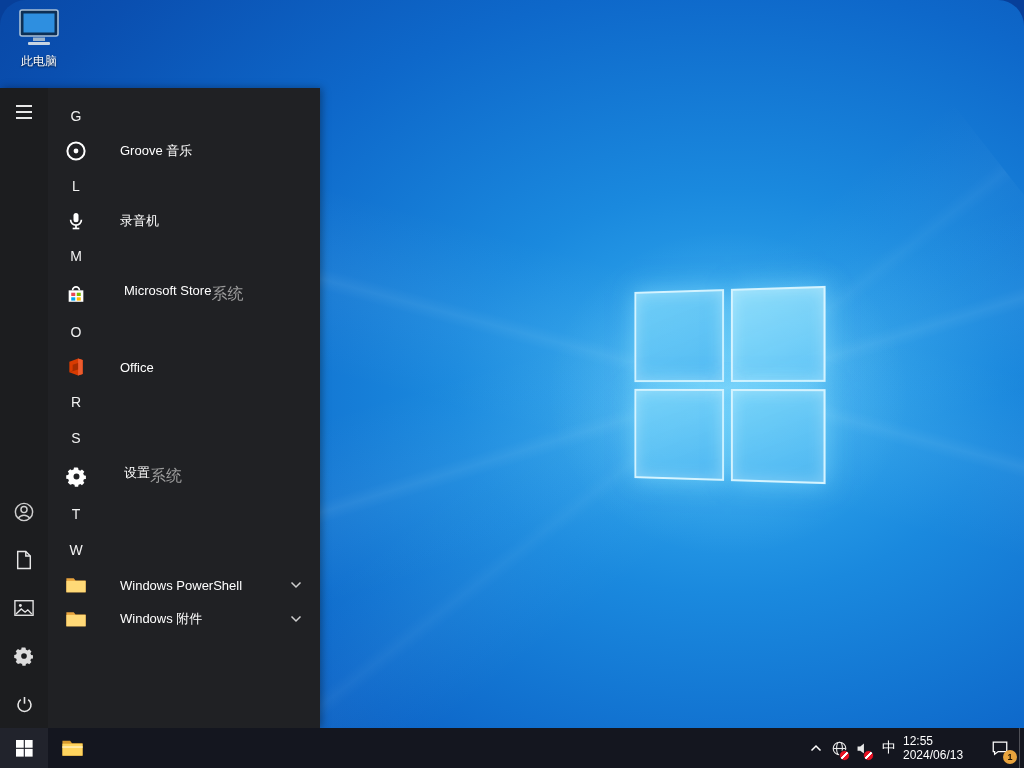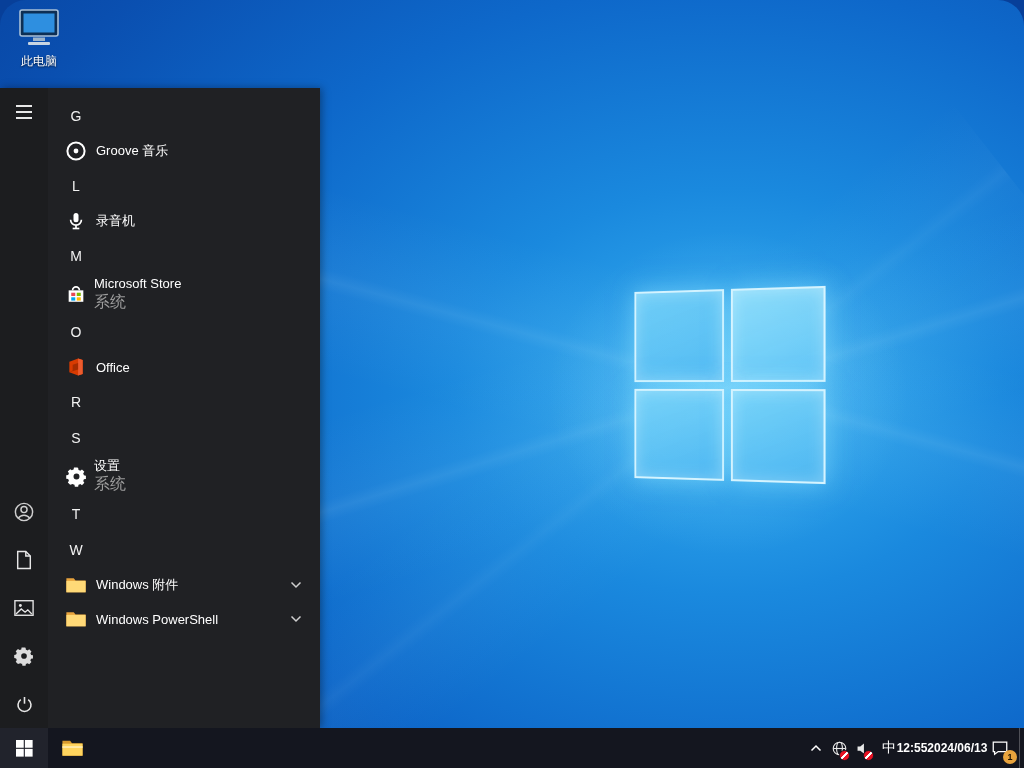--- a/index.html
+++ b/index.html
@@ -44,39 +44,39 @@
   
   .start-menu{position:absolute;left:0;top:88px;width:320px;height:640px;
     background:#202124;display:flex;box-shadow:2px 0 8px rgba(0,0,0,.35);}
   .rail{width:48px;display:flex;flex-direction:column;justify-content:space-between;background:rgba(0,0,0,.12);}
   .rail-btn{width:48px;height:48px;display:flex;align-items:center;justify-content:center;cursor:pointer;}
   .rail-bottom{display:flex;flex-direction:column;}
   .app-list{flex:1;padding-top:10px;overflow:hidden;}
   .row{display:flex;align-items:center;padding:0 18px 0 16px;cursor:pointer;}
   .letter-row{height:36px;}
   .letter{width:24px;text-align:center;font-size:14px;color:#f2f2f2;}
-  .app-row{height:34px;}
+  .app-row{height:34px;gap:24px;}
   .app-row.two-line{height:40px;}
   .app-icon{width:24px;height:24px;display:flex;align-items:center;justify-content:center;flex:none;}
   .app-label{margin-left:8px;font-size:13px;color:#ffffff;white-space:nowrap;}
-  .app-text{margin-left:6px;display:flex;flex-direction:column;line-height:1.15;}
+  .app-text{margin-left:12px;display:flex;flex-direction:row;line-height:1.15;}
   .app-text .app-label{margin-left:0;}
   .app-sub{font-size:16px;color:#9c9c9c;margin-top:1px;}
   .chev{margin-left:auto;width:12px;height:8px;display:flex;align-items:center;}
   
   .taskbar{position:absolute;left:0;top:728px;width:1024px;height:40px;
     background:#14161f;display:flex;align-items:stretch;z-index:5;}
   .tb-btn{width:48px;display:flex;align-items:center;justify-content:center;cursor:pointer;}
   .tb-btn.start{background:rgba(255,255,255,.06);}
   .tray{margin-left:auto;display:flex;align-items:stretch;}
   .tray-btn{display:flex;align-items:center;justify-content:center;cursor:pointer;position:relative;}
   .w22{width:22px;} .w24{width:24px;} .w28{width:28px;} .w38{width:38px;}
   .ime{font-size:14px;color:#fff;}
-  .clock{width:78px;display:flex;align-items:center;justify-content:center;
-    color:#fff;font-size:12px;line-height:14px;cursor:pointer;font-weight:bold;}
+  .clock{width:78px;display:flex;flex-direction:column;justify-content:center;
+    color:#fff;font-size:12px;line-height:14px;cursor:pointer;}
   .badge-red{position:absolute;right:1px;bottom:7px;width:9px;height:9px;border-radius:50%;
     background:linear-gradient(135deg,transparent 42%,#fff 42%,#fff 58%,transparent 58%),#e81123;
     border:1px solid #14161f;}
   .ac-badge{position:absolute;right:2px;bottom:4px;min-width:14px;height:14px;border-radius:7px;
     background:#e8a33d;color:#201300;font-size:9px;line-height:14px;text-align:center;font-weight:bold;}
   .show-desktop{width:4px;border-left:1px solid rgba(255,255,255,.25);cursor:pointer;}
   svg{display:block;}
 </style>
 </head>
 <body>
@@ -250,36 +250,36 @@
       <span class="letter">W</span>
     </div>
 
     <div class="row app-row">
       <span class="app-icon">
         <svg width="22" height="20" viewBox="0 0 24 20">
           <path d="M1.5 2.5h8l2 2.5h11v13h-21z" fill="#e8a33d"></path>
           <path d="M1.5 5.5h21V18h-21z" fill="#ffd977"></path>
         </svg>
       </span>
-      <span class="app-label">Windows 附件</span>
+      <span class="app-label">Windows PowerShell</span>
       <span class="chev">
         <svg width="12" height="8" viewBox="0 0 12 8" fill="none" stroke="#cfcfcf" stroke-width="1.5">
           <path d="M1.5 1.5 6 6l4.5-4.5"></path>
         </svg>
       </span>
     </div>
 
     <div class="row app-row">
       <span class="app-icon">
         <svg width="22" height="20" viewBox="0 0 24 20">
           <path d="M1.5 2.5h8l2 2.5h11v13h-21z" fill="#e8a33d"></path>
           <path d="M1.5 5.5h21V18h-21z" fill="#ffd977"></path>
         </svg>
       </span>
-      <span class="app-label">Windows PowerShell</span>
+      <span class="app-label">Windows 附件</span>
       <span class="chev">
         <svg width="12" height="8" viewBox="0 0 12 8" fill="none" stroke="#cfcfcf" stroke-width="1.5">
           <path d="M1.5 1.5 6 6l4.5-4.5"></path>
         </svg>
       </span>
     </div>
 
   </div>
 </div>
 

